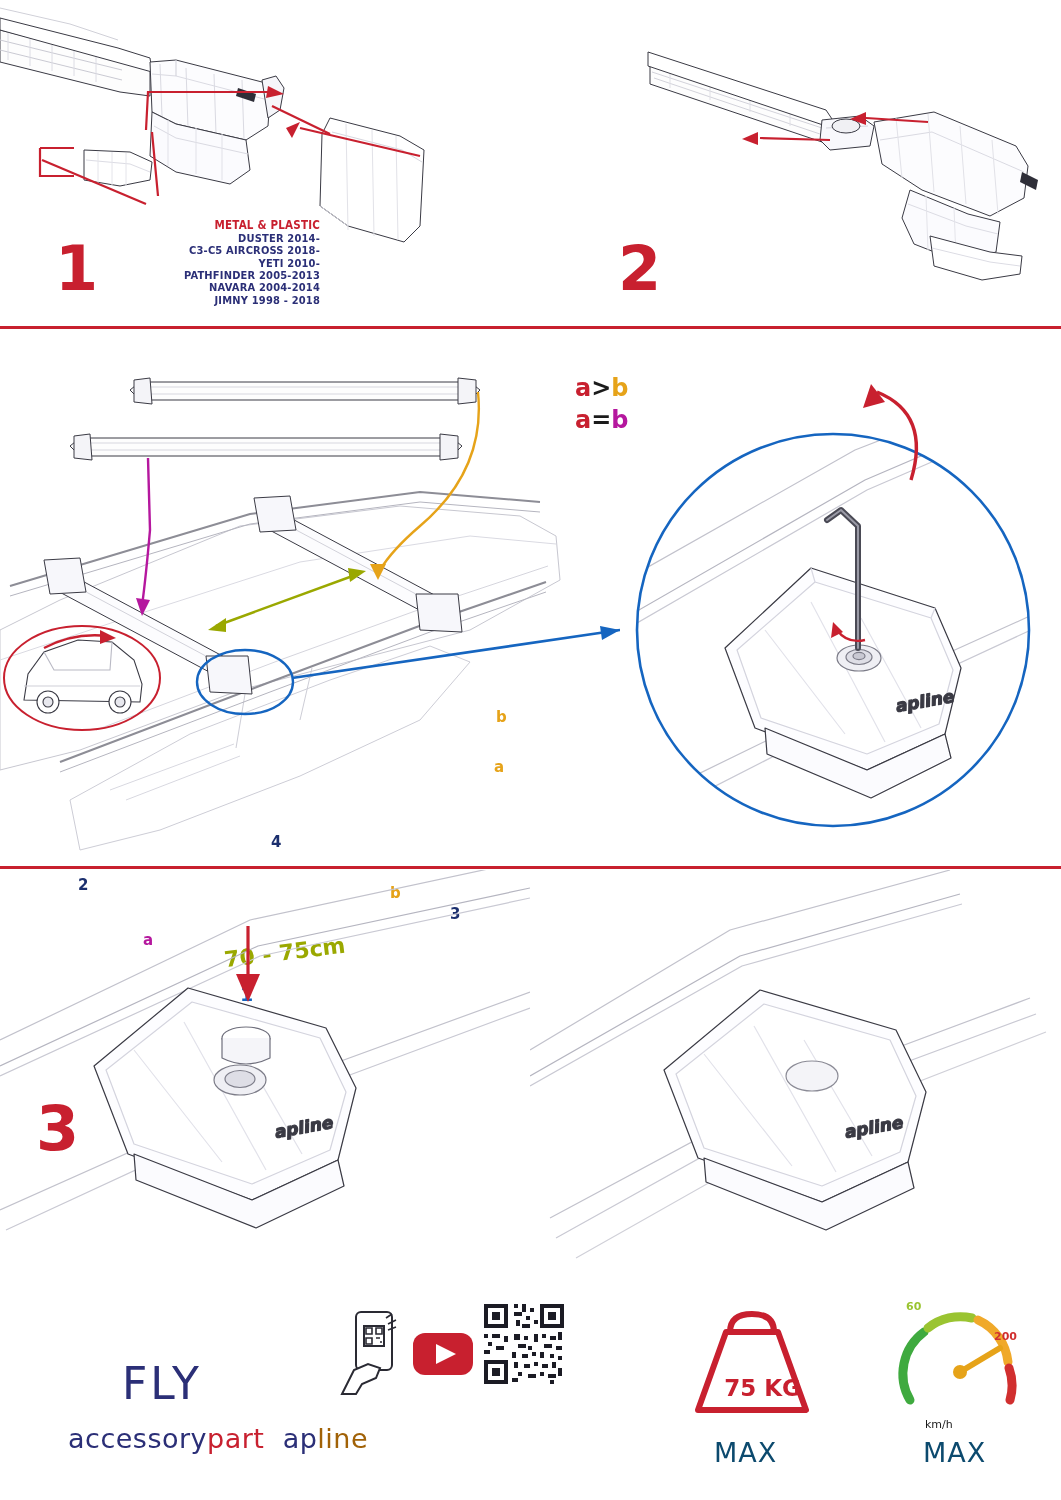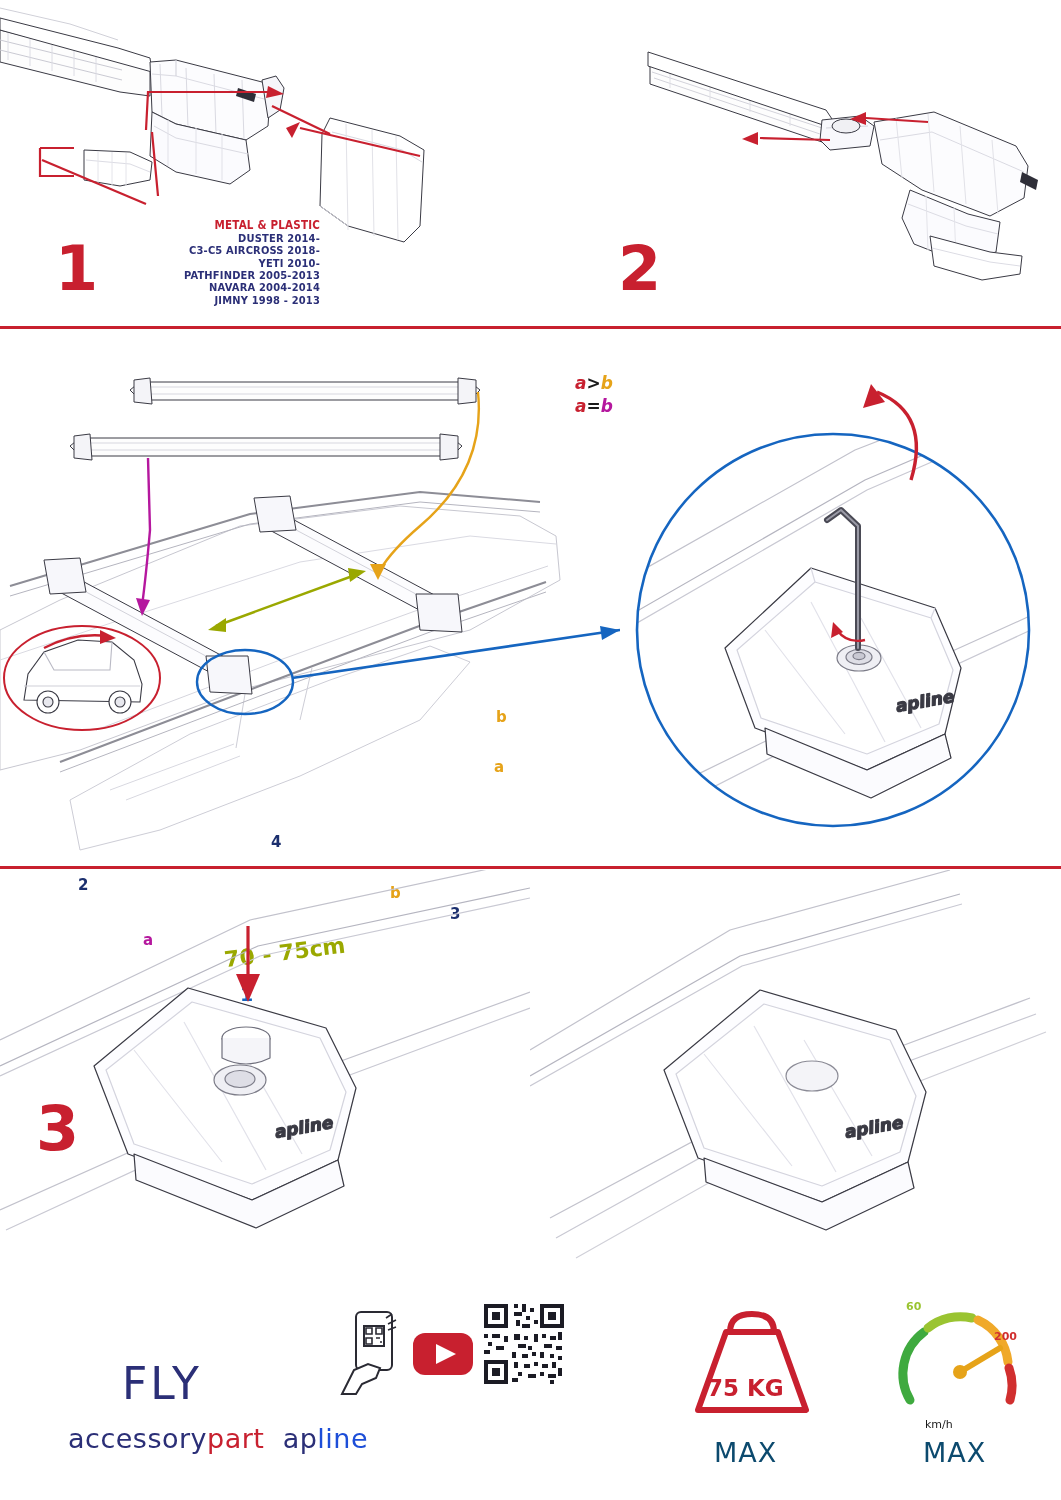--- a/index.html
+++ b/index.html
@@ -56,23 +56,22 @@
   .compat .head { color: #c8202f; font-size: 11.5px; margin-bottom: 1px; }
   .compat .itm { color: #2b2f77; font-size: 11px; line-height: 1.12; }
 
   
   .ab-key {
     position: absolute;
     left: 575px;
     top: 372px;
     font-family: "DejaVu Sans", sans-serif;
     font-weight: 700;
-    font-size: 17px;
+    font-size: 24px;
     line-height: 1.35;
-    font-style: italic;
   }
   .ab-key .a { color: #c8202f; }
   .ab-key .gt { color: #1b1b1b; }
   .ab-key .b { color: #e6a319; }
   .ab-key .bmag { color: #b5179e; }
 
   .dim-text {
     position: absolute;
     left: 224px;
     top: 610px;
@@ -113,36 +112,36 @@
     position: absolute;
     left: 68px;
     top: 1423px;
     font-family: "DejaVu Sans", sans-serif;
     font-size: 27px;
     letter-spacing: 0.5px;
   }
   .brandline .accessory { color: #2b2f77; }
   .brandline .part { color: #c8202f; }
   .brandline .ap { color: #2b2f77; }
-  .brandline .line { color: #1d4ed8; }
+  .brandline .line { color: #a16207; }
 
   .maxlabel {
     position: absolute;
     font-family: "DejaVu Sans", sans-serif;
     font-weight: 400;
     font-size: 27px;
     color: #0c4a6e;
     letter-spacing: 1px;
   }
   .kgtext {
     position: absolute;
     left: 707px;
     top: 1375px;
     width: 94px;
-    text-align: left;
+    text-align: right;
     font-family: "DejaVu Sans", sans-serif;
     font-weight: 700;
     font-size: 23px;
     color: #c8202f;
   }
   .speed-small {
     position: absolute;
     font-family: "DejaVu Sans", sans-serif;
     font-weight: 700;
     font-size: 11px;
@@ -218,21 +217,21 @@
       </g>
     </svg>
 
     <div class="compat">
       <div class="head">METAL &amp; PLASTIC</div>
       <div class="itm">DUSTER 2014-</div>
       <div class="itm">C3-C5 AIRCROSS 2018-</div>
       <div class="itm">YETI 2010-</div>
       <div class="itm">PATHFINDER 2005-2013</div>
       <div class="itm">NAVARA 2004-2014</div>
-      <div class="itm">JIMNY 1998 - 2013</div>
+      <div class="itm">JIMNY 1998 - 2018</div>
     </div>
 
     <div class="step-num" style="left:55px;top:238px;font-size:62px;">1</div>
   </div>
 
   <div class="panel" style="left:530px;top:0;width:531px;height:326px;">
     <svg width="531" height="326" viewBox="0 0 531 326">
       <g fill="none" stroke="#3a3a44" stroke-width="1" stroke-linejoin="round">
 
         <path d="M120 62 L290 118 L300 132 L292 142 L120 84 Z" fill="#fdfdfd"></path>

